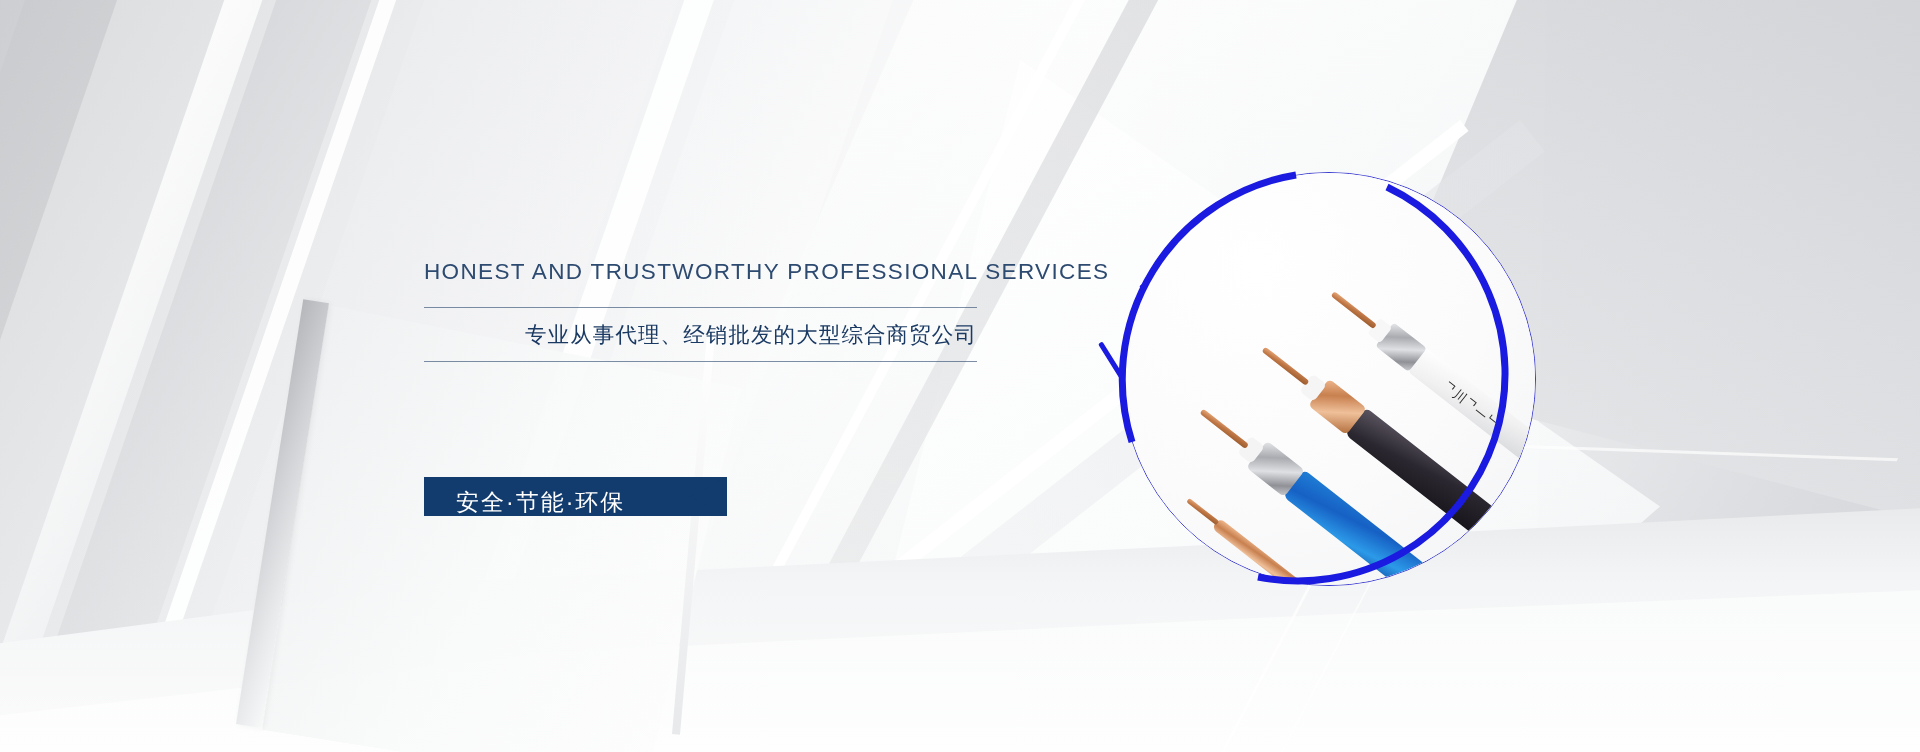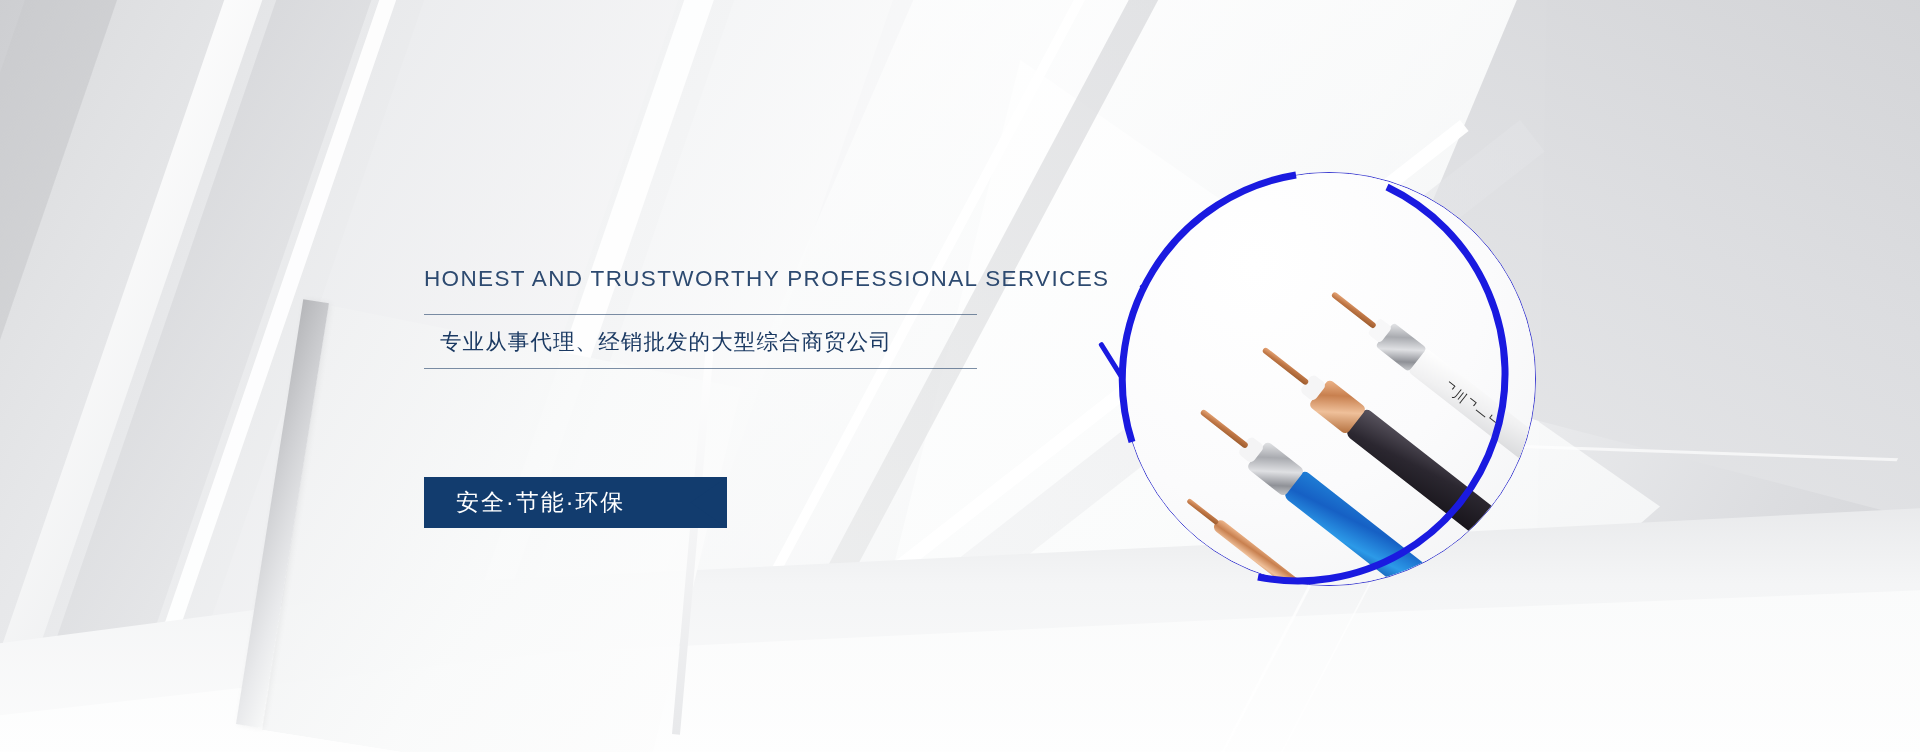--- a/index.html
+++ b/index.html
@@ -162,21 +162,21 @@
   .headline {
     font-size: 53px;
     line-height: 1;
     font-weight: 700;
     color: #1b3a63;
     letter-spacing: 2px;
     white-space: nowrap;
   }
 
   .subtitle-en {
-    margin-top: 22px;
+    margin-top: 15px;
     font-size: 22.5px;
     letter-spacing: 1.35px;
     color: #2d4a70;
     font-weight: 400;
     white-space: nowrap;
   }
 
   .rule-wrap {
     margin-top: 22px;
     width: 553px;
@@ -185,29 +185,30 @@
     height: 1px;
     background: #2d4a70;
     opacity: .62;
   }
   .desc-cn {
     font-size: 21.5px;
     color: #1b3a63;
     letter-spacing: 1.1px;
     padding: 12px 0 12px 16px;
     white-space: nowrap;
+    text-align: right;
   }
 
   
   .ribbon {
     position: absolute;
     left: 424px;
     top: 477px;
     width: 303px;
-    height: 51px;
+    height: 39px;
     background: #123c6e;
     clip-path: polygon(0 0, 100% 0, 100% 100%, 0 100%, 0 0);
   }
   .ribbon-shape {
     position:absolute; inset:0;
     background: #123c6e;
     clip-path: polygon(0 0, 100% 0, 88% 50%, 100% 100%, 0 100%);
   }
   .ribbon-text {
     position: relative;

